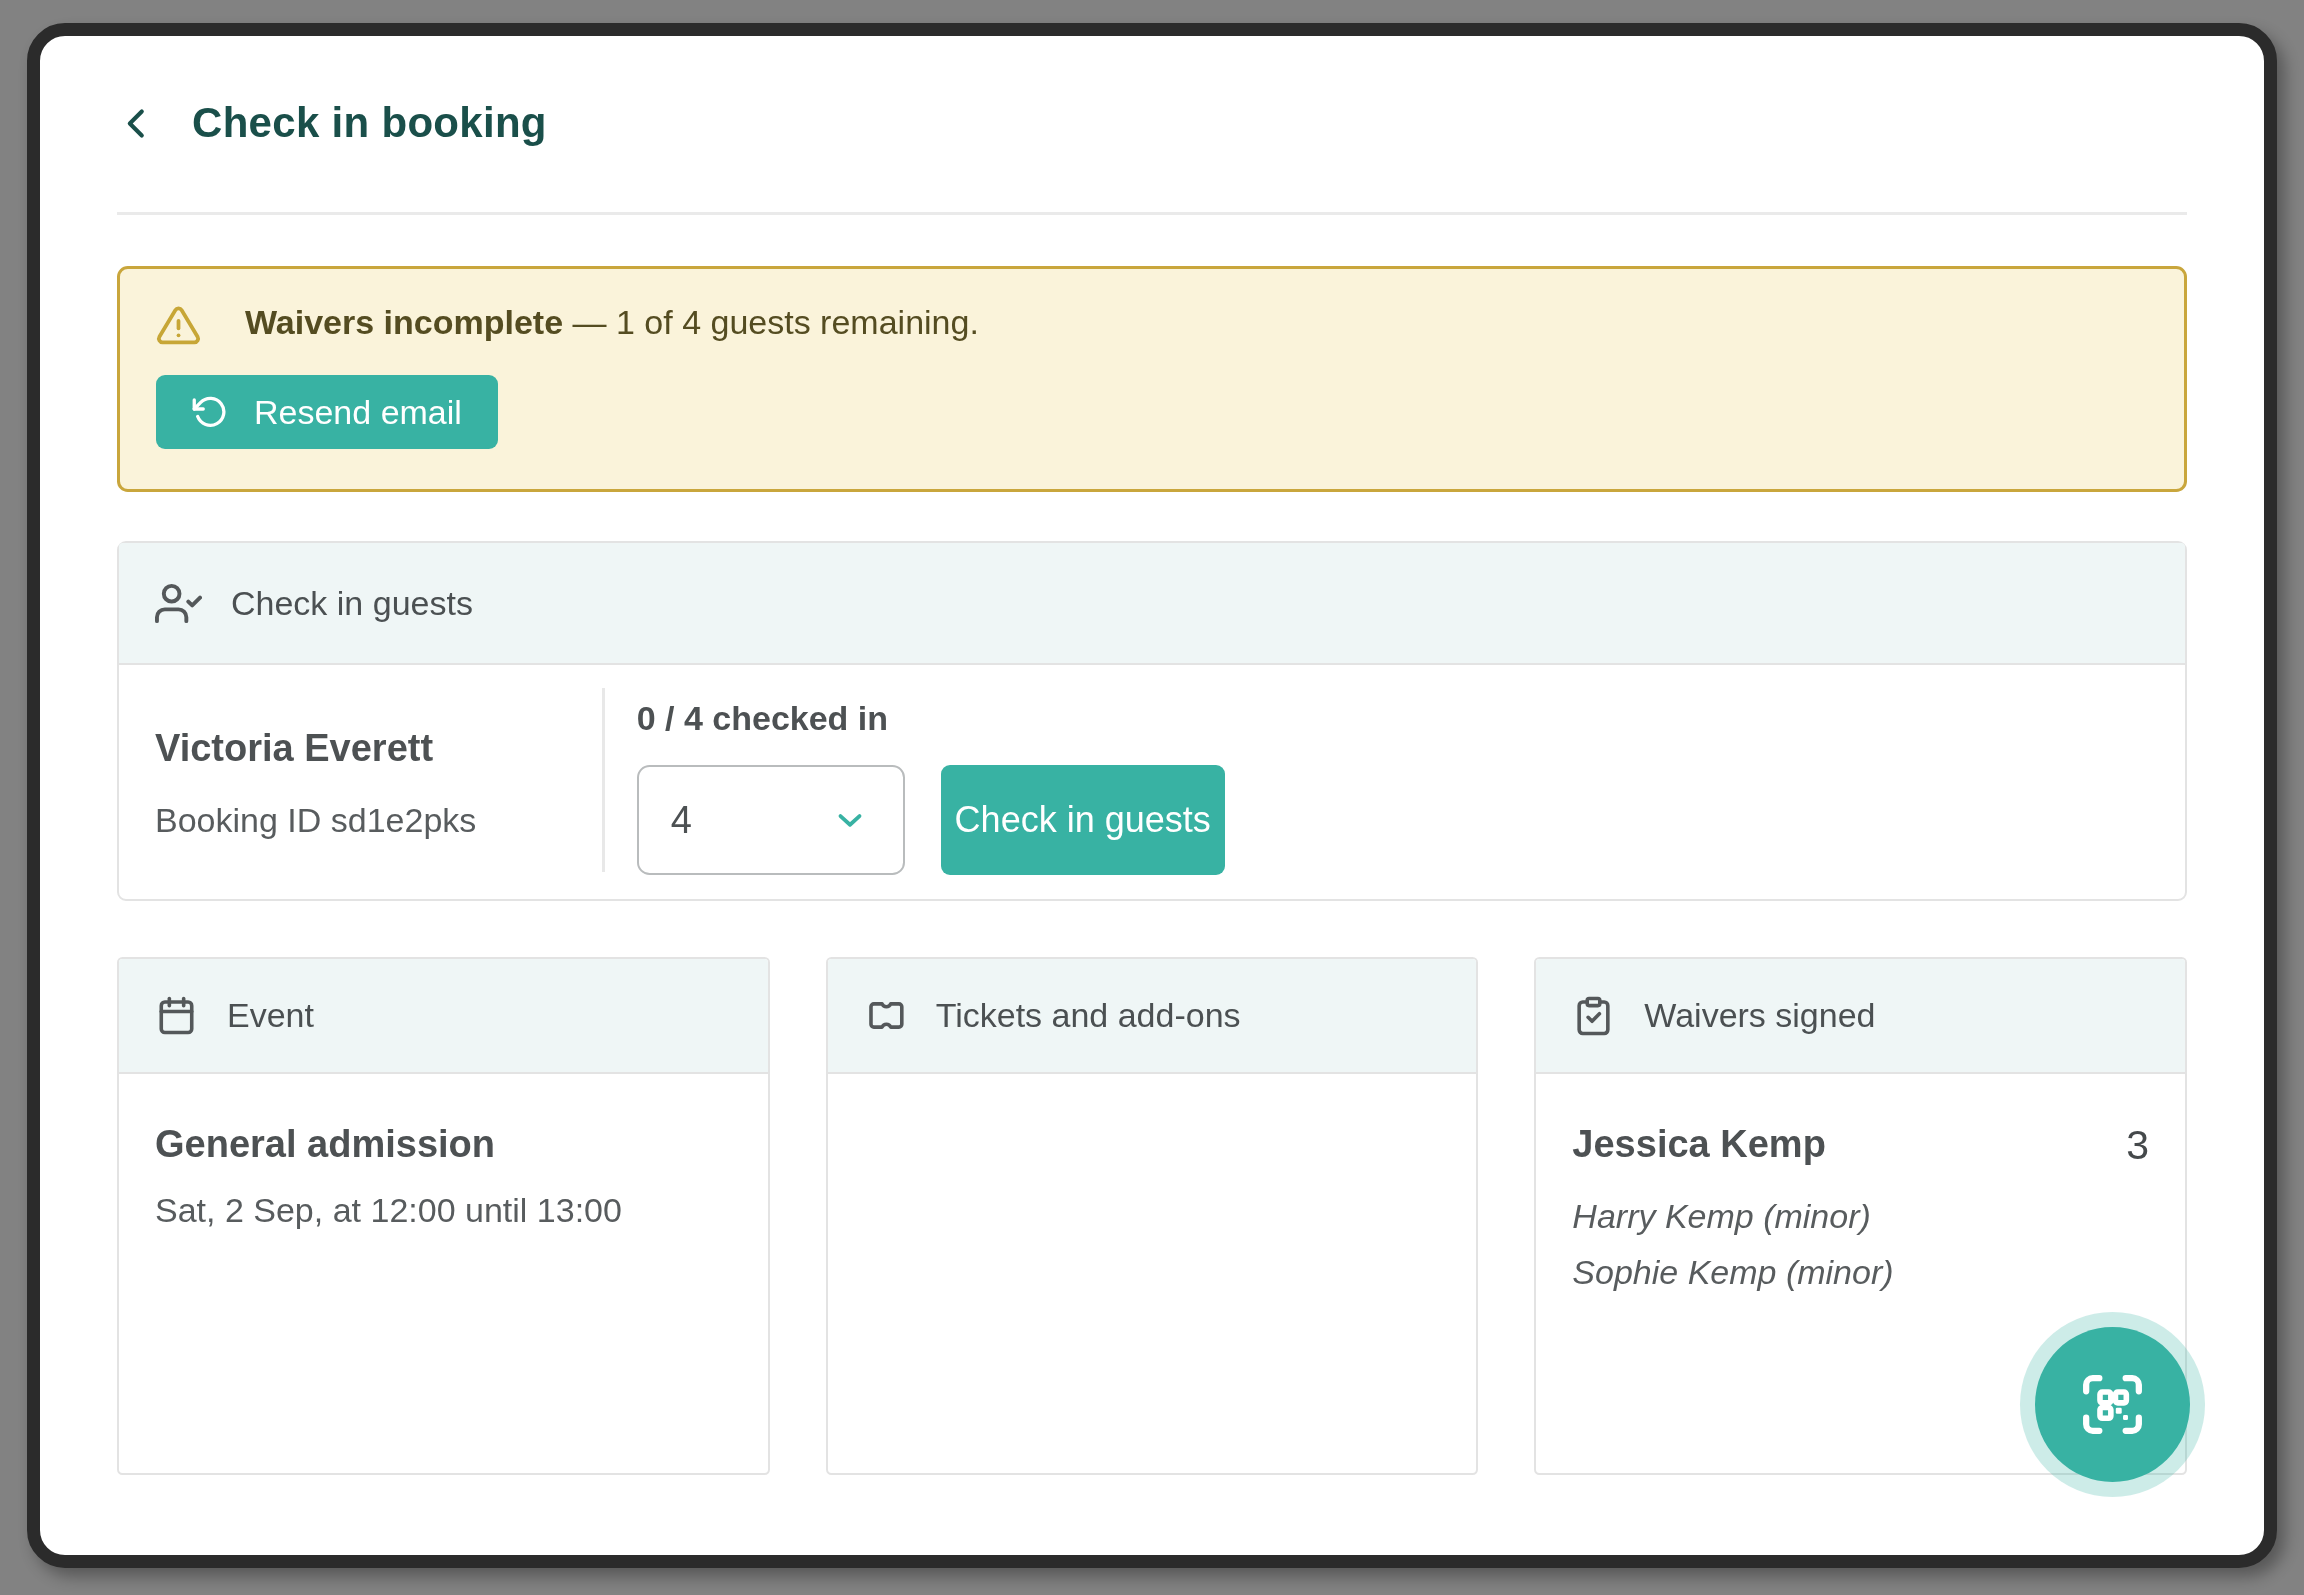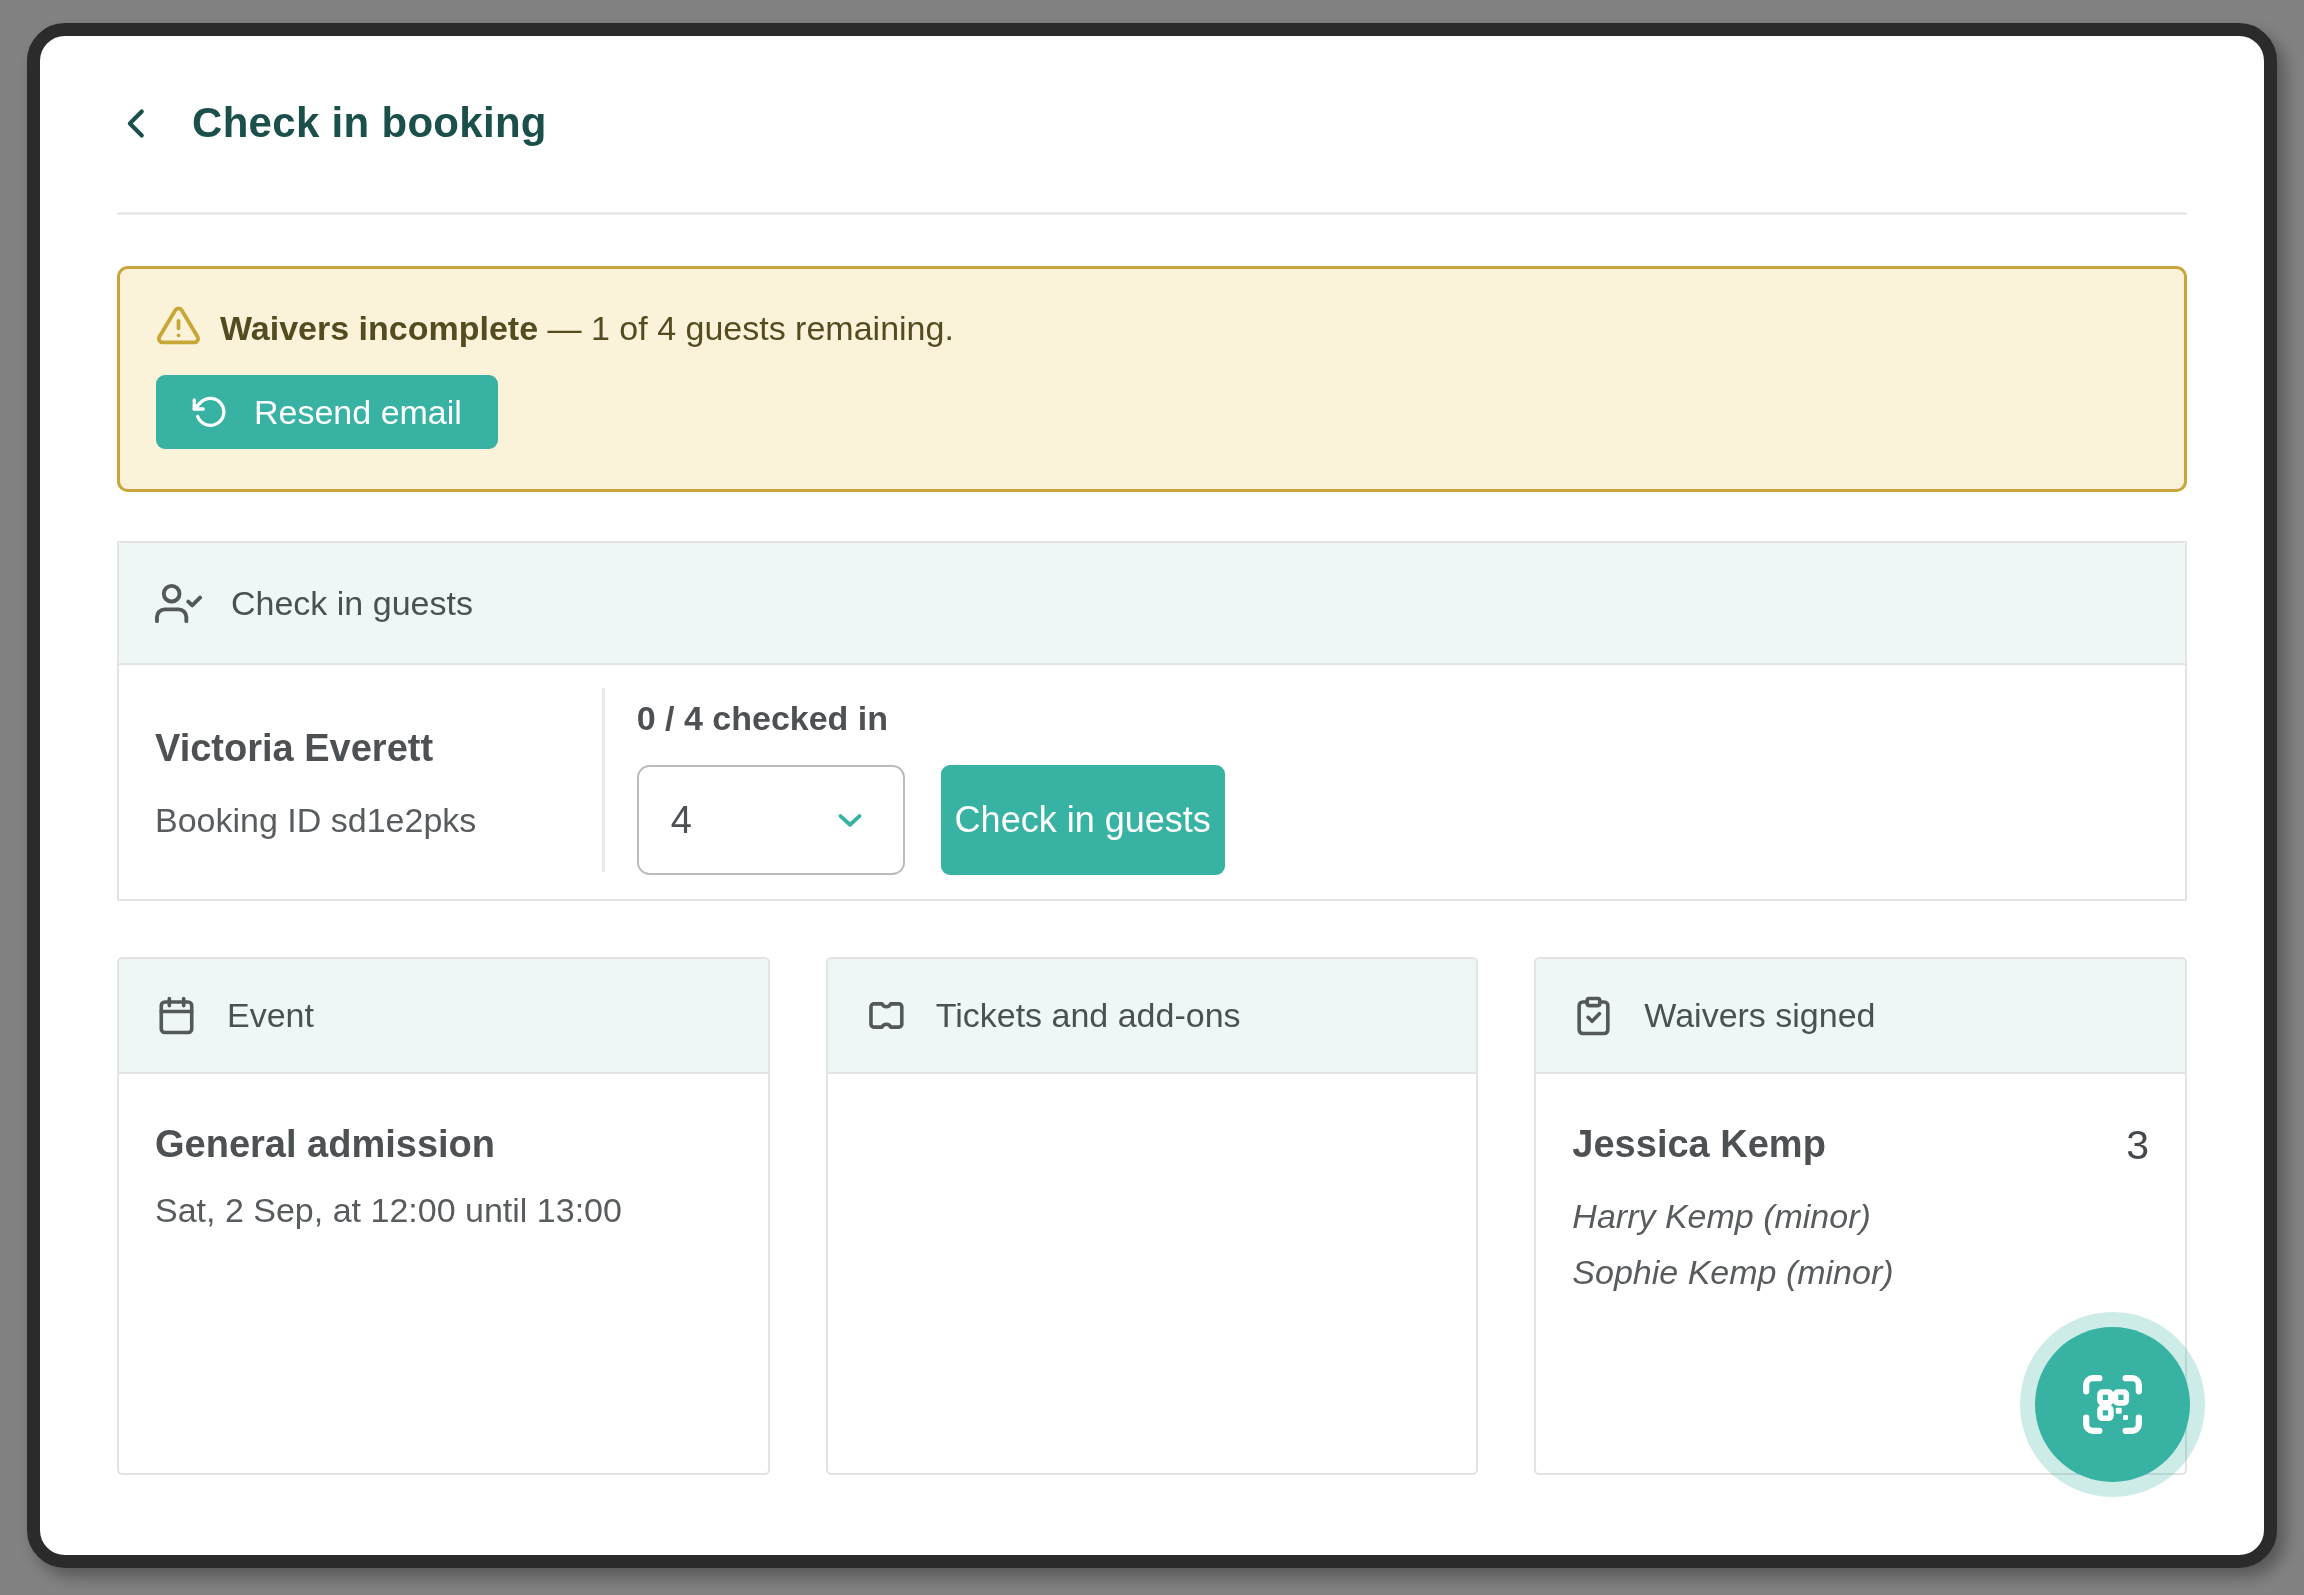--- a/index.html
+++ b/index.html
@@ -29,35 +29,35 @@
   .back-btn svg{width:41px;height:41px;stroke-width:2.4;}
   .page-title{font-size:42px;font-weight:700;color:var(--teal_dark);letter-spacing:0.3px;text-align:right;}
   .title-divider{position:absolute;top:212px;left:0;width:100%;height:2.7px;background:#eaeaea;}
 
   
   .banner{
     position:absolute; top:266px; left:0; width:100%; height:226px;
     background:var(--banner_bg); border:3.6px solid var(--banner_border);
     border-radius:10.8px; padding:34px 36px;
   }
-  .banner-row{display:flex; align-items:flex-end; gap:19px;}
+  .banner-row{display:flex; align-items:flex-start; gap:44px;}
   .banner-row svg{width:45px;height:45px;stroke-width:2;color:var(--banner_icon);flex:none;}
   .banner-text{font-size:34px;color:var(--banner_text);}
   .banner-text b{font-weight:700;}
   .resend-btn{
     margin-top:27px; display:inline-flex; align-items:center; gap:26px;
     background:var(--teal); color:#fff; border:none; border-radius:9px;
     height:74px; padding:0 36px; font-size:34px; font-family:inherit; cursor:pointer;
   }
   .resend-btn svg{width:36px;height:36px;stroke-width:2.2;}
 
   
   .checkin-section{
     position:absolute; top:541px; left:0; width:100%; height:360px;
-    border:2.7px solid var(--border_gray); border-radius:2px; background:#fff;
+    border:2.7px solid var(--border_gray); border-radius:9px; background:#fff;
   }
   .band{
     background:var(--band); border-bottom:2.7px solid var(--border_gray);
     display:flex; align-items:center; gap:29px; padding:0 36px;
     border-radius:3.6px 3.6px 0 0;
   }
   .section-band{height:122px;}
   .band svg{color:#54585a; stroke-width:2; flex:none;}
   .section-band svg{width:47px;height:47px;}
   .band-label{font-size:34px; color:#4b5052; font-weight:500;}

